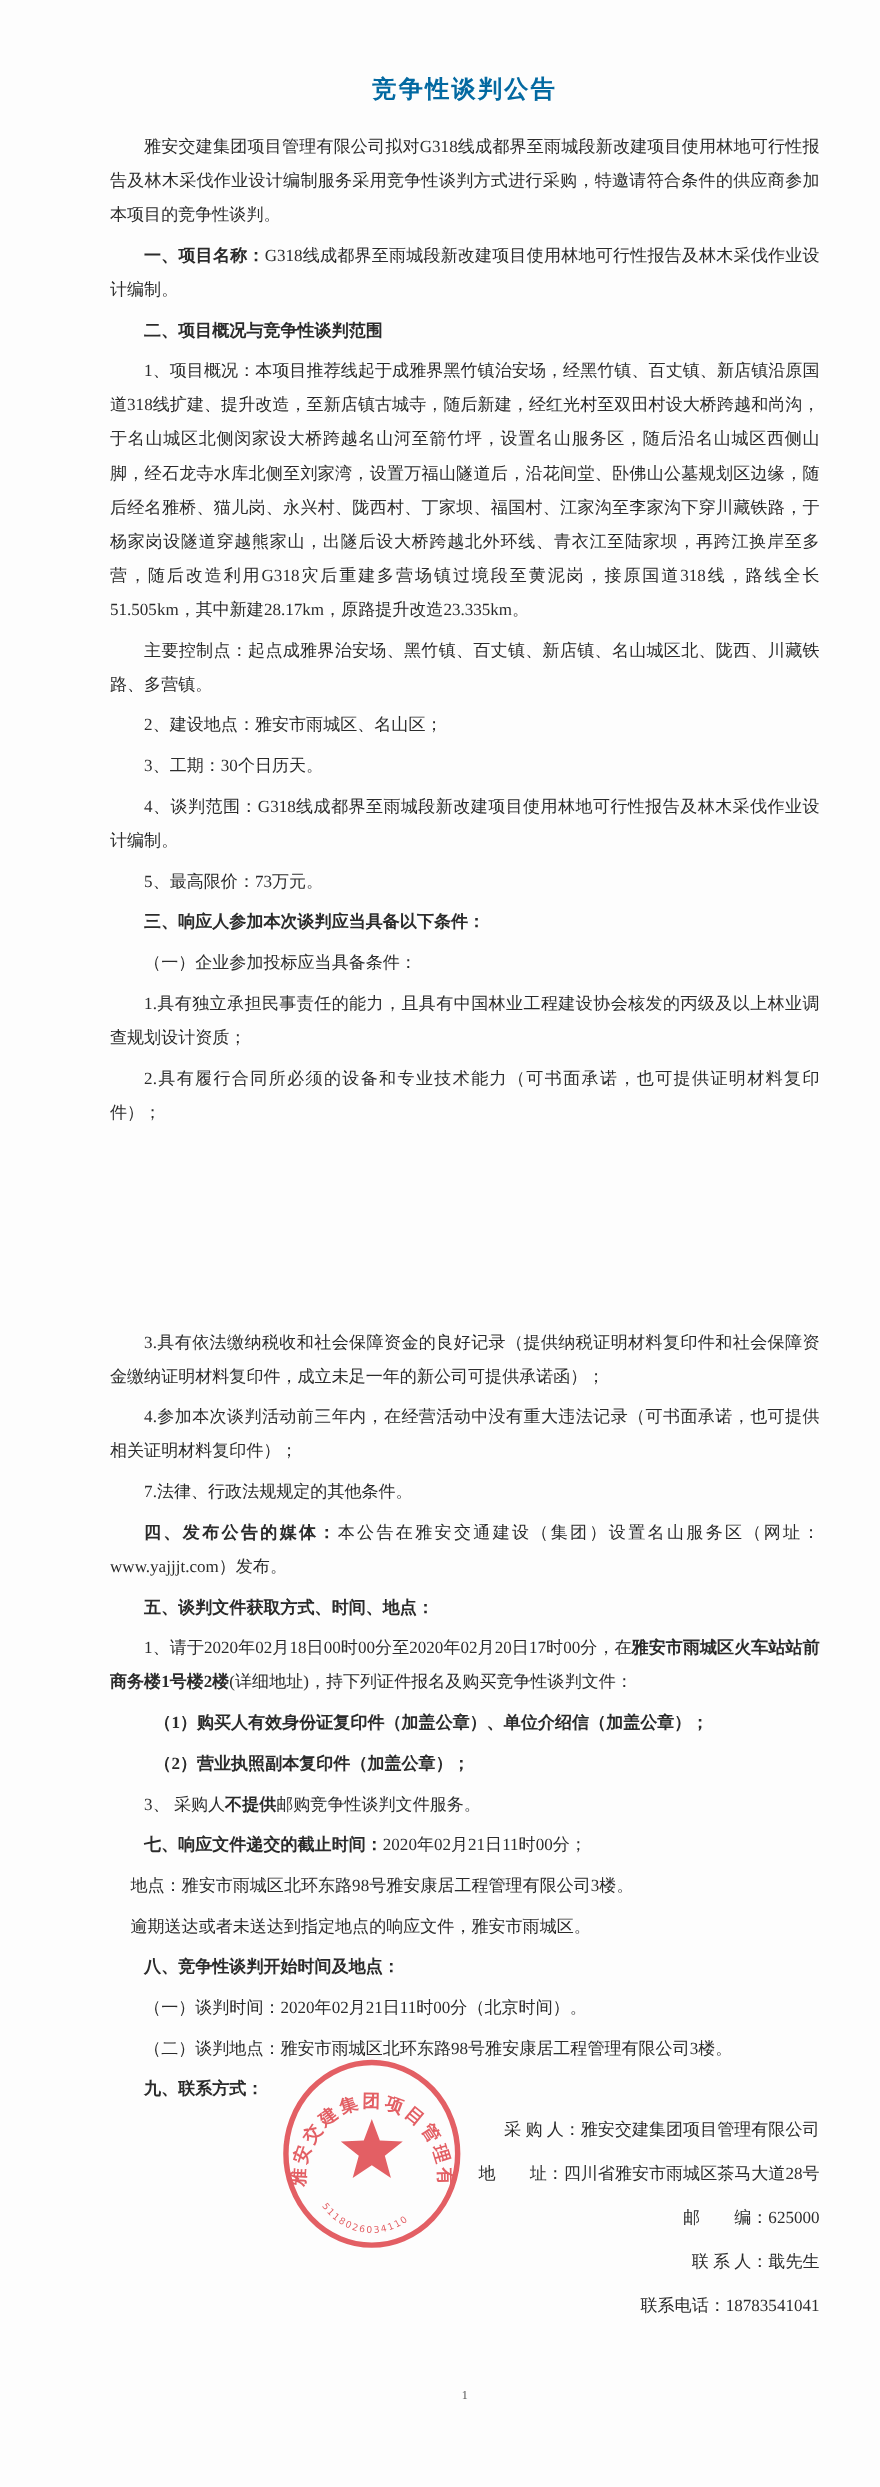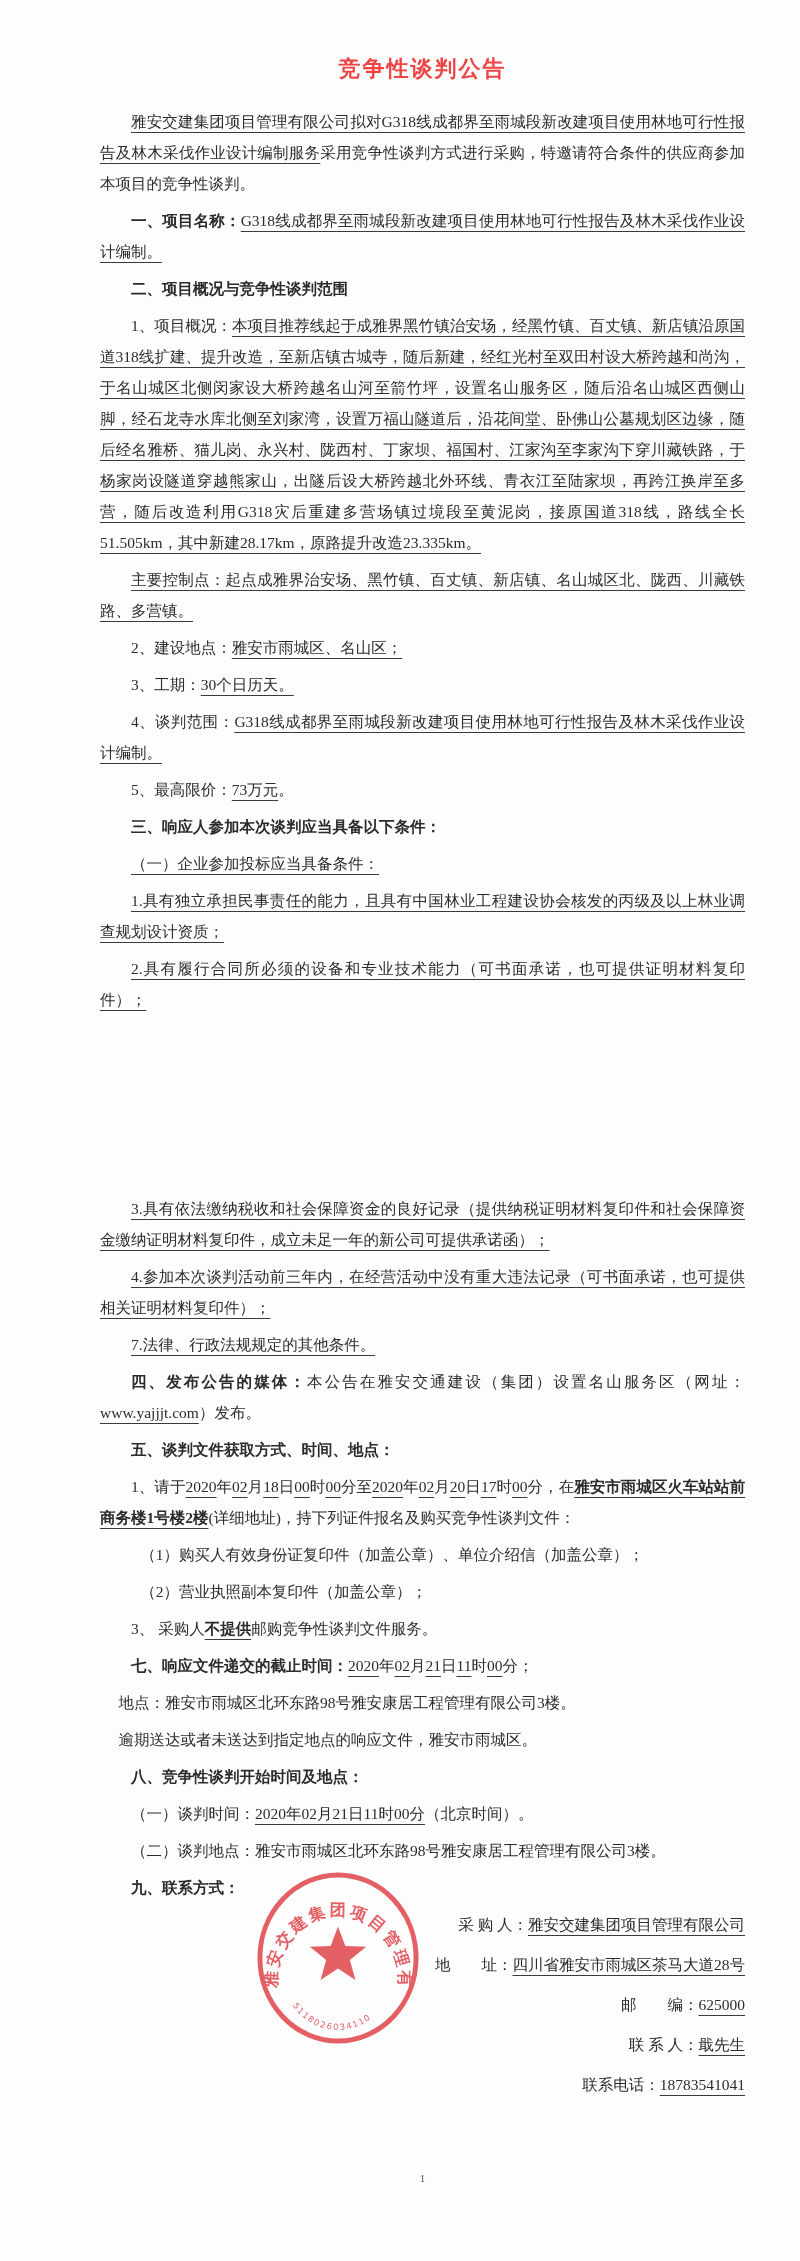--- a/index.html
+++ b/index.html
@@ -15,40 +15,39 @@
   .content{
     position:absolute;
     left:100px;top:50px;
     width:645px;
   }
   .doc-title{
     text-align:center;
     font-size:22px;
     font-weight:bold;
     letter-spacing:2px;
-    margin:4px 0 22px 0;
-    color:#ef4444;
+    margin:16px 0 22px 0;
+    color:#0369a1;
   }
   p.para{
     margin:0 0 6px 0;
     font-size:15.5px;
     line-height:31px;
     text-indent:2em;
     text-align:justify;
   }
   p.para.ind1{text-indent:1.2em;}
-  p.para.ind26{text-indent:2.6em;}
+  p.para.ind26{text-indent:2.6em;font-weight:bold;}
   p.para.contact{
     text-indent:1.3em;
     margin-bottom:9px;
     text-align:right;
   }
   .b{font-weight:bold;}
   .u{
-    text-decoration:underline;
     text-underline-offset:5px;
     text-decoration-thickness:1px;
     text-decoration-color:#3a3a3a;
   }
   .gapblock{width:100%;}
   .seal{
     position:absolute;
     left:254px;top:1868px;
     width:168px;height:180px;
     mix-blend-mode:multiply;

